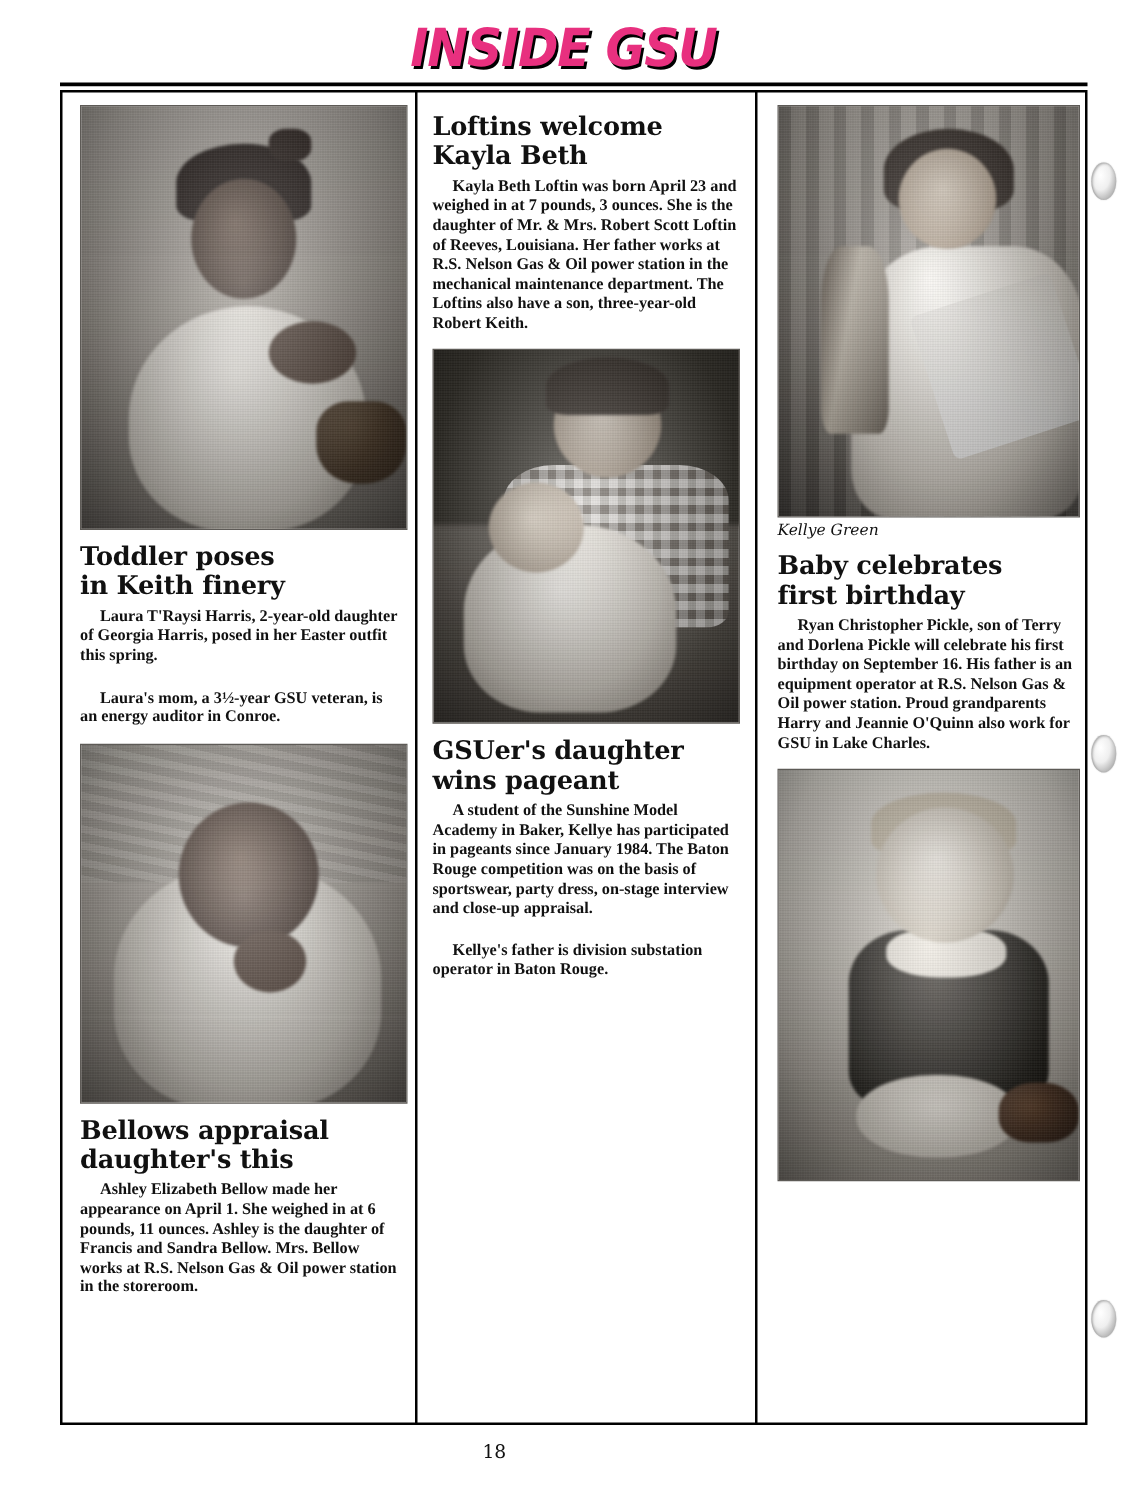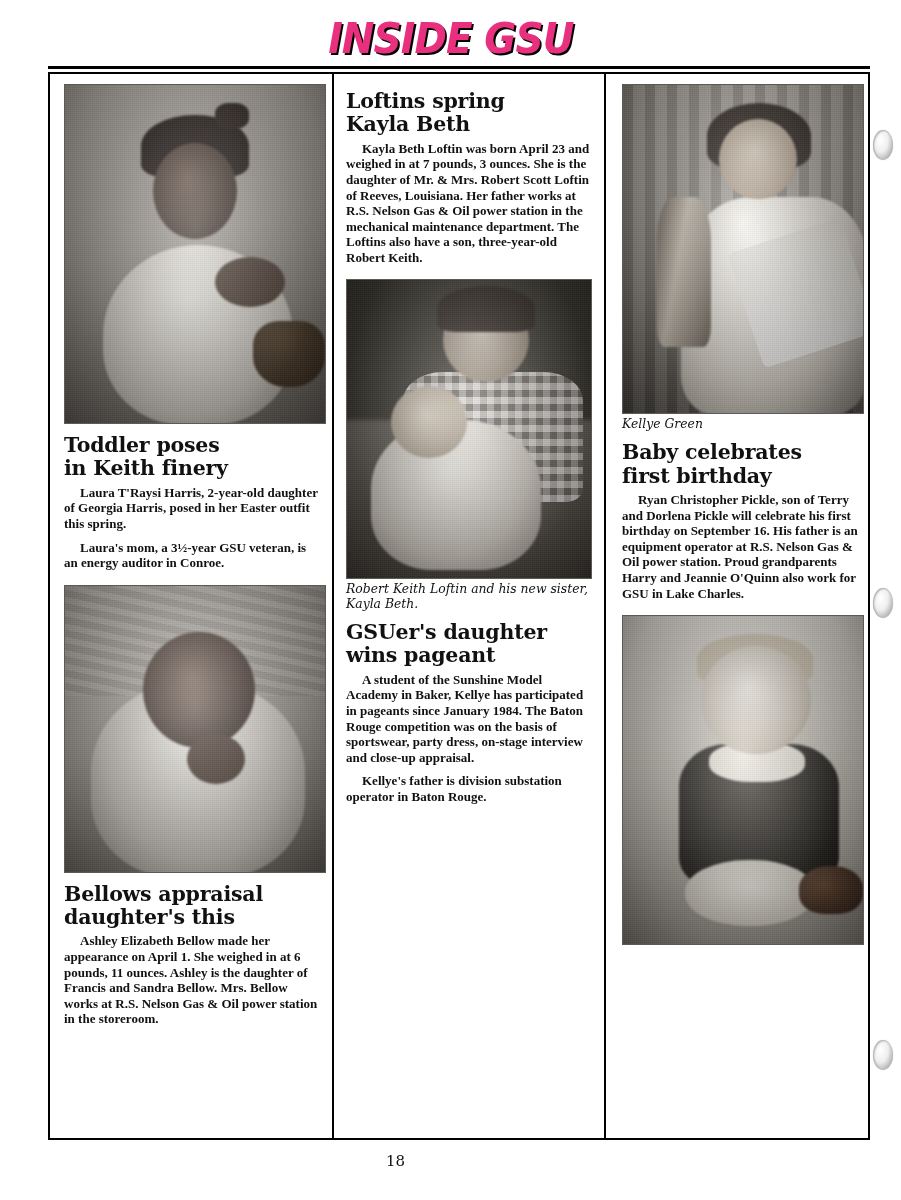--- a/index.html
+++ b/index.html
@@ -92,21 +92,21 @@
   h2.headline.tight { margin-top: 6px; }
 
   p.body {
     font-size: 13px;
     line-height: 1.2;
     margin: 0;
     text-indent: 16px;
     text-align: left;
     font-weight: bold;
   }
-  p.body + p.body { margin-top: 8px; }
+  p.body + p.body { margin-top: 18px; }
 
   .caption {
     font-family: "DejaVu Serif", serif;
     font-style: italic;
     font-size: 12.4px;
     line-height: 1.15;
     margin: 3px 0 0 0;
   }
 
   
@@ -258,38 +258,37 @@
       <span>daughter's this</span>
     </h2>
     <p class="body">Ashley Elizabeth Bellow made her appearance on April 1. She weighed in at 6 pounds, 11 ounces. Ashley is the daughter of Francis and Sandra Bellow. Mrs. Bellow works at R.S. Nelson Gas &amp; Oil power station in the storeroom.</p>
   </div>
 </div>
 
 <div class="column col2">
   <div class="inner2">
 
     <h2 class="headline tight">
-      <span>Loftins spring</span><br>
+      <span>Loftins welcome</span><br>
       <span>Kayla Beth</span>
     </h2>
     <p class="body">Kayla Beth Loftin was born April 23 and weighed in at 7 pounds, 3 ounces. She is the daughter of Mr. &amp; Mrs. Robert Scott Loftin of Reeves, Louisiana. Her father works at R.S. Nelson Gas &amp; Oil power station in the mechanical maintenance department. The Loftins also have a son, three-year-old Robert Keith.</p>
 
     <div style="height:14px"></div>
 
     <div class="photo ph3">
       <div class="subj bgdark"></div>
       <div class="subj shirt"></div>
       <div class="subj boyhead"></div>
       <div class="subj boyhair"></div>
       <div class="subj babybody"></div>
       <div class="subj babyhead"></div>
       <div class="grain"></div>
       <div class="vig"></div>
     </div>
-    <p class="caption">Robert Keith Loftin and his new sister, Kayla Beth.</p>
 
     <h2 class="headline">
       <span>GSUer's daughter</span><br>
       <span>wins pageant</span>
     </h2>
     <p class="body">A student of the Sunshine Model Academy in Baker, Kellye has participated in pageants since January 1984. The Baton Rouge competition was on the basis of sportswear, party dress, on-stage interview and close-up appraisal.</p>
     <p class="body">Kellye's father is division substation operator in Baton Rouge.</p>
   </div>
 </div>
 

